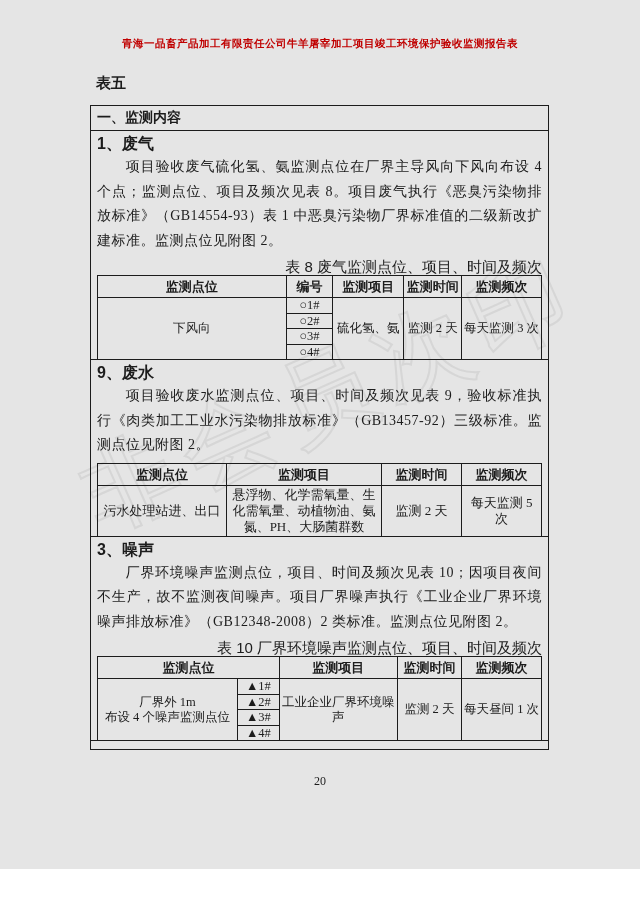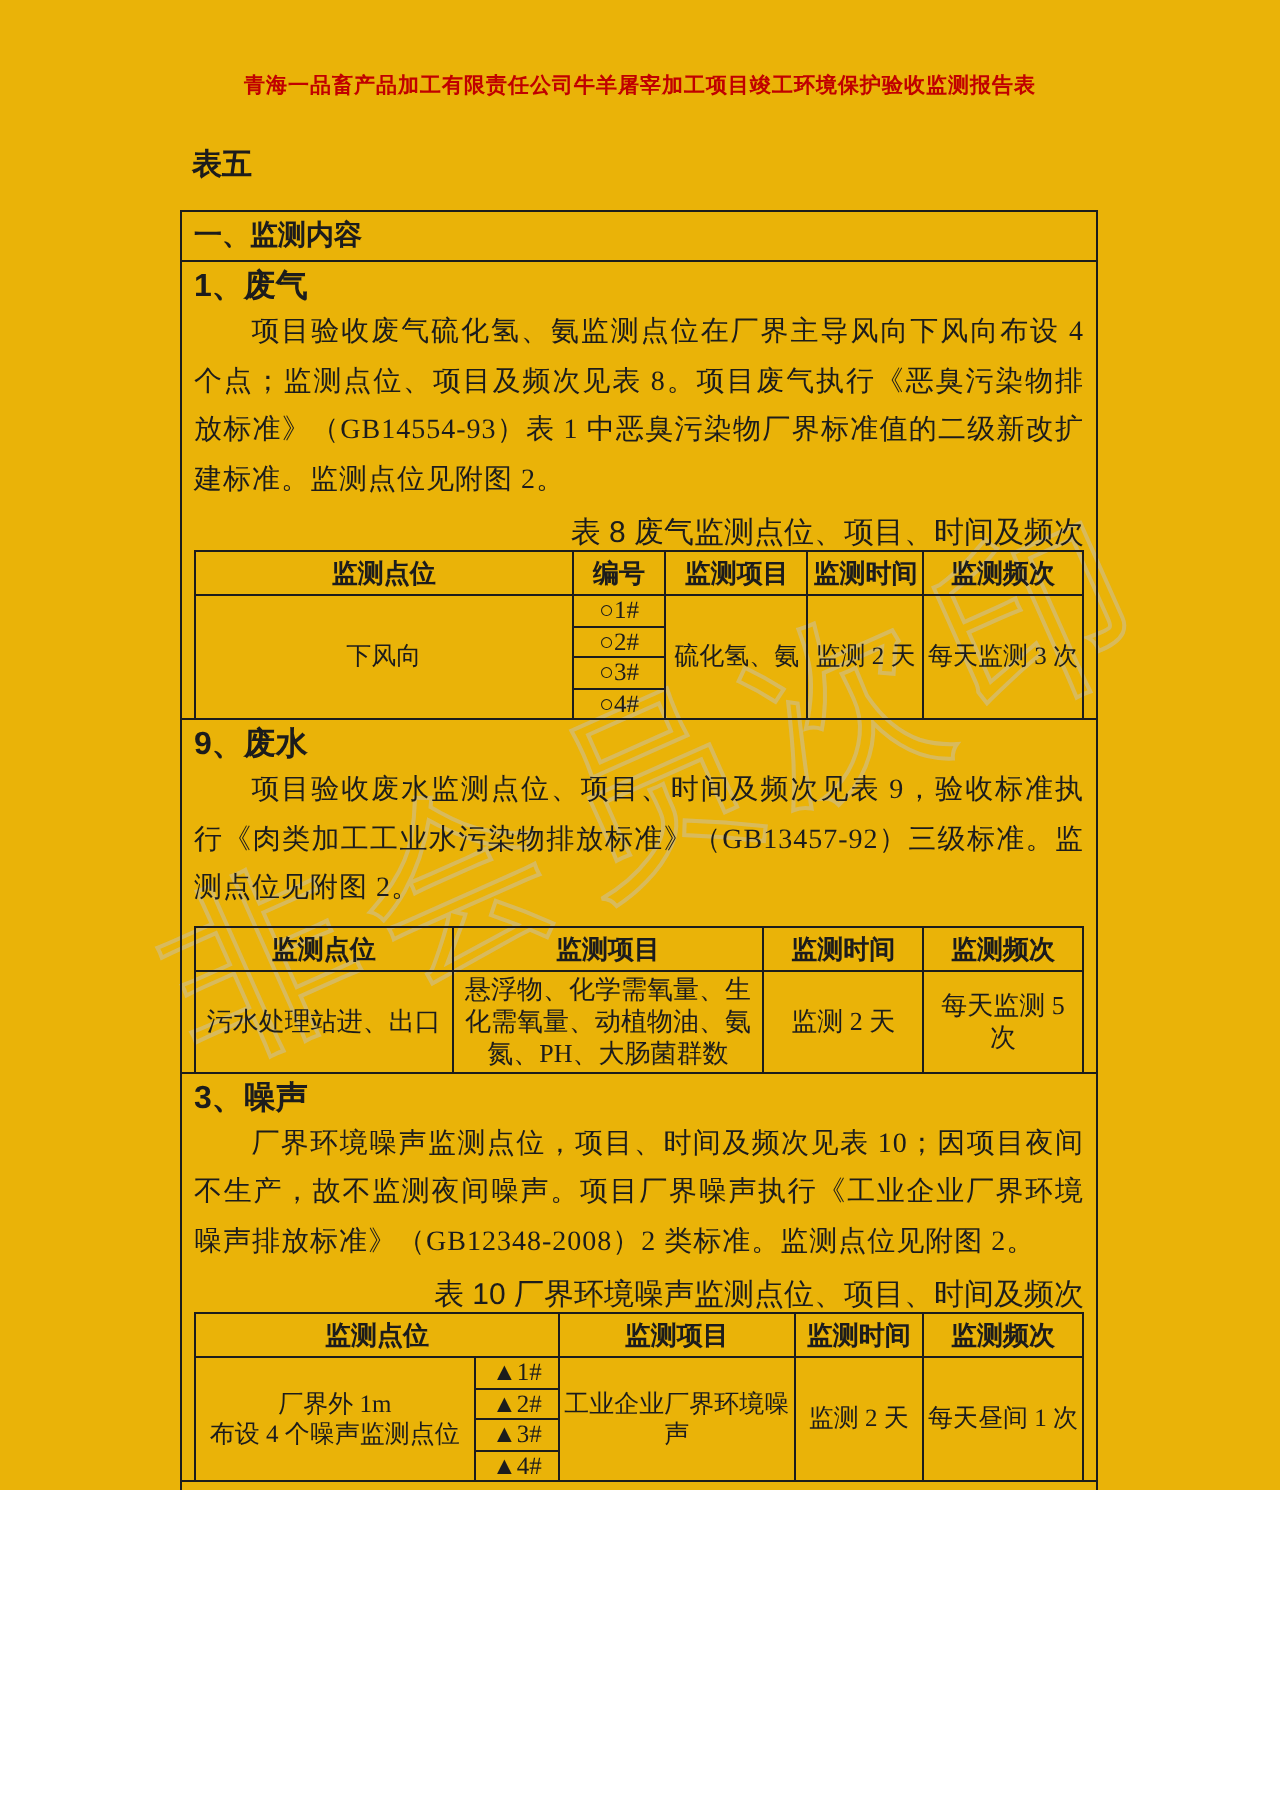--- a/index.html
+++ b/index.html
@@ -1,19 +1,19 @@
 <!DOCTYPE html>
 <html lang="zh"><head>
 <meta charset="utf-8">
 <style>
   html,body{margin:0;padding:0;background:#fff;}
   .sheet{
     position:relative;
-    width:640px;height:745px;
-    background:#eab308;
+    width:640px;height:869px;
+    background:#e5e5e5;
     overflow:hidden;
     font-family:"Liberation Serif","DejaVu Serif",serif;
     color:#1c1c1c;
     box-sizing:border-box;
     padding-top:36px;
   }
   .report-header{
     text-align:center;
     font-size:10.5px;
     letter-spacing:.5px;

